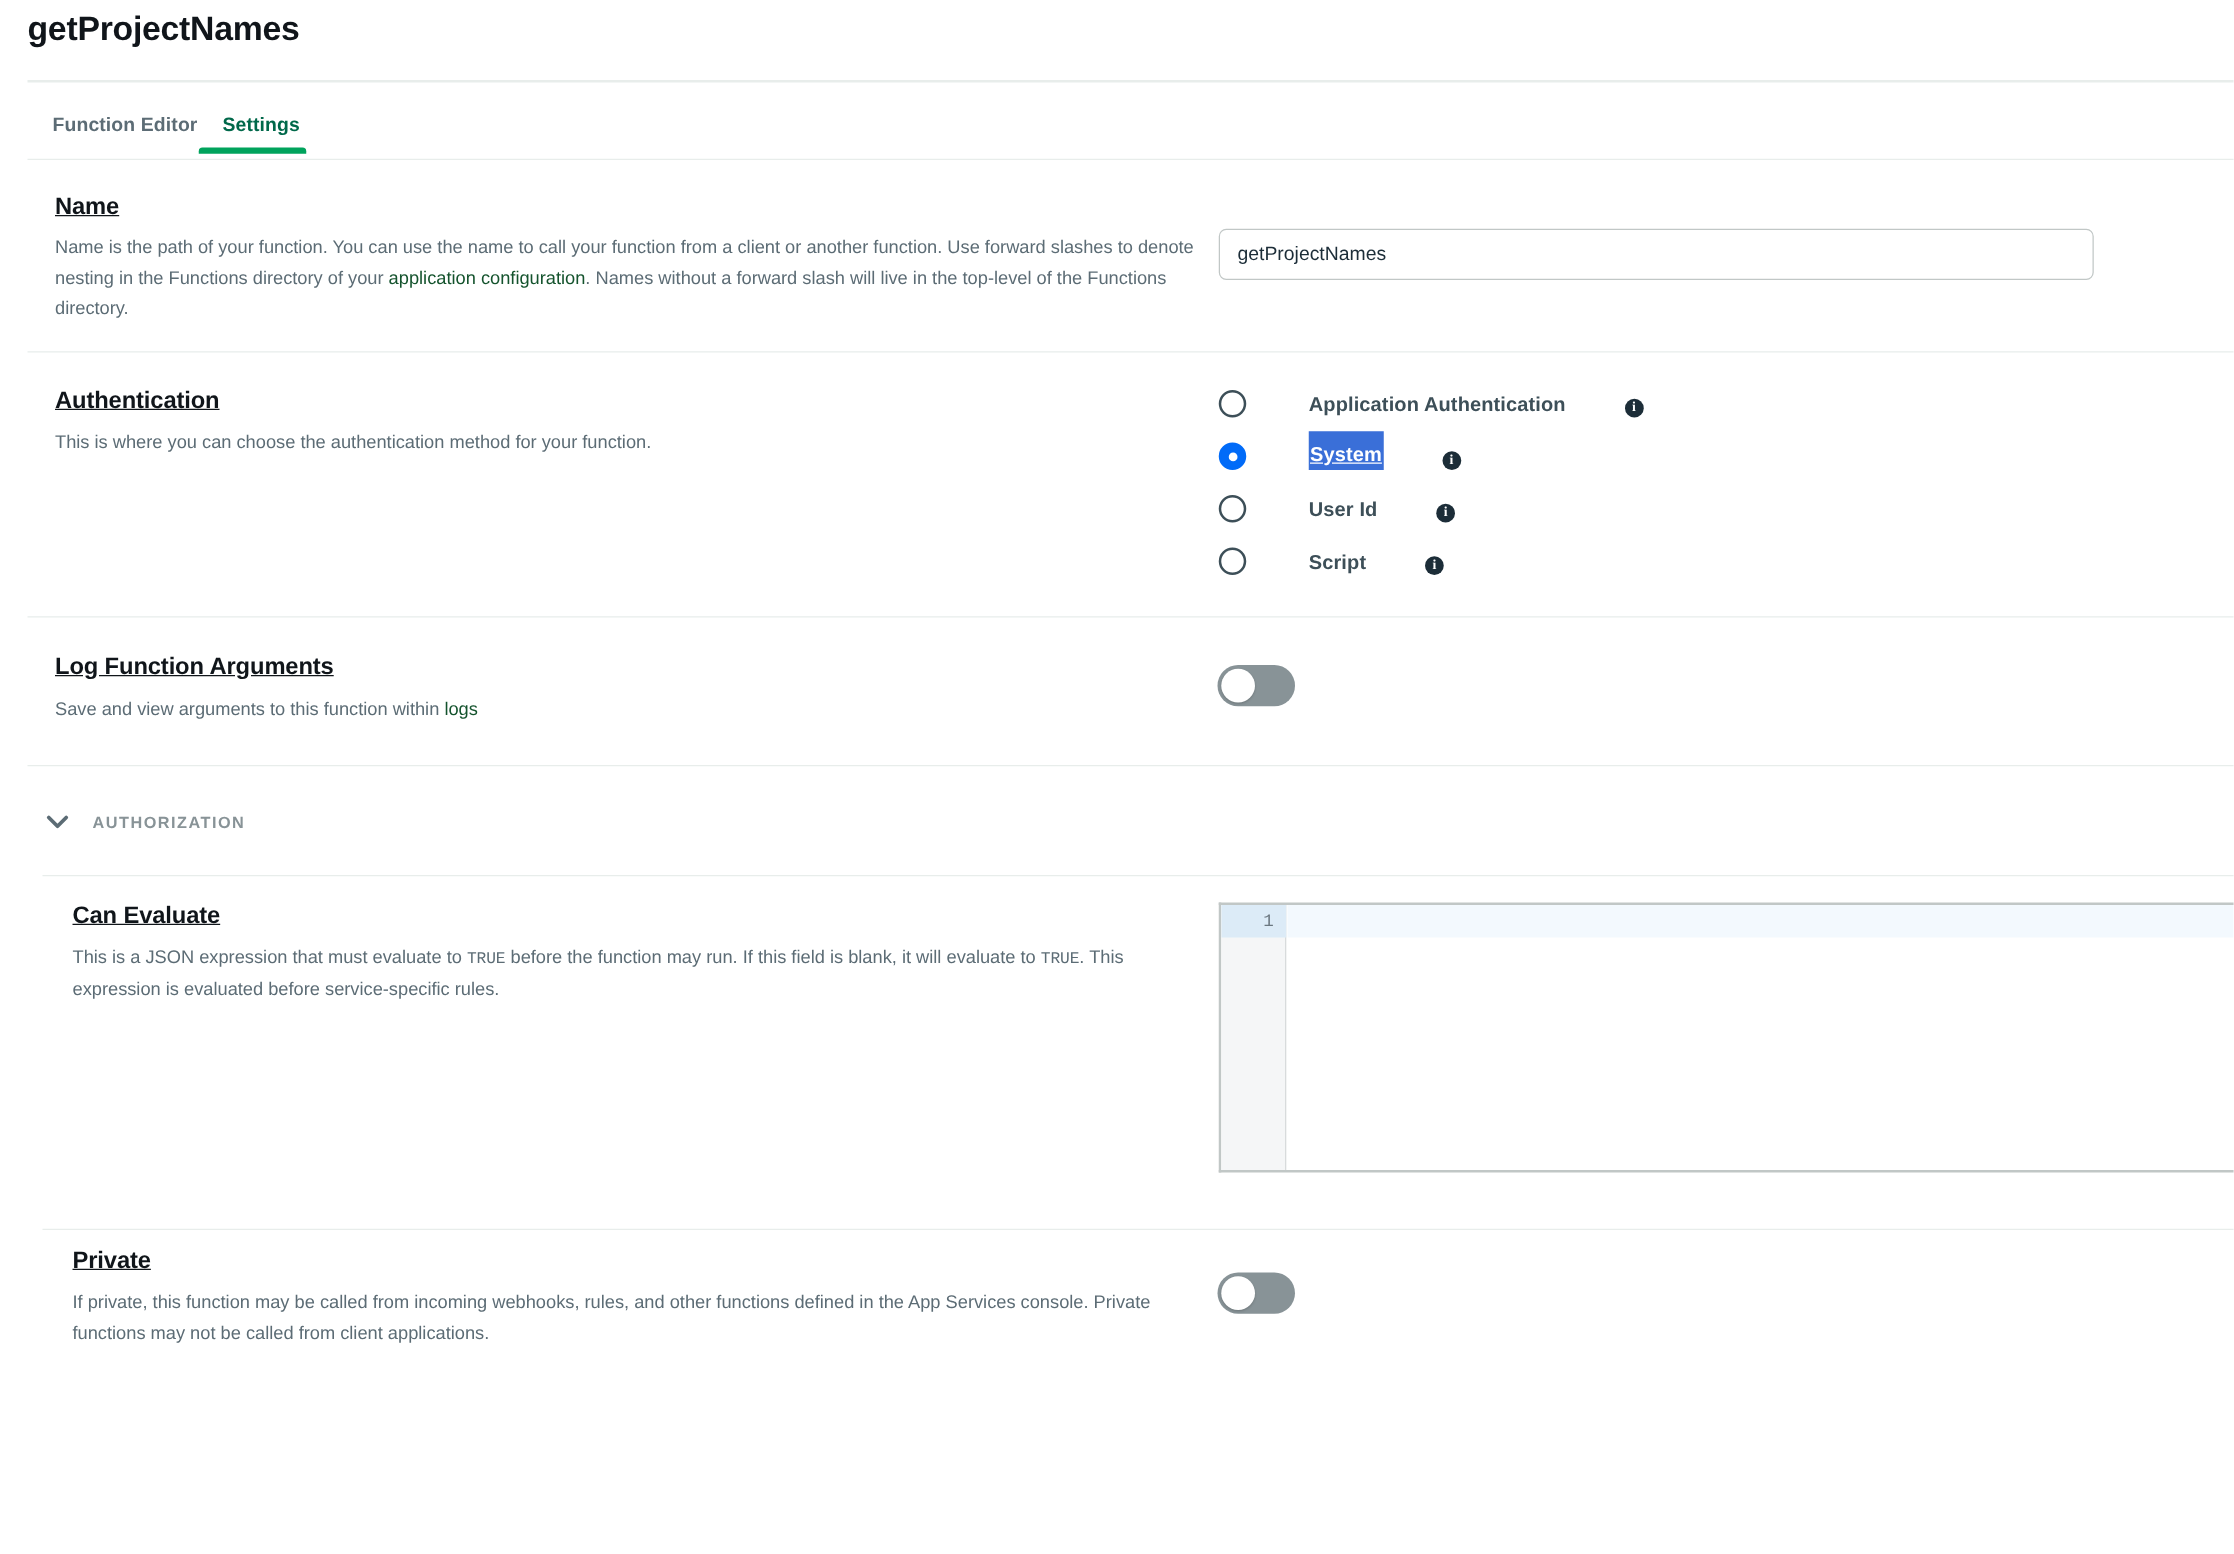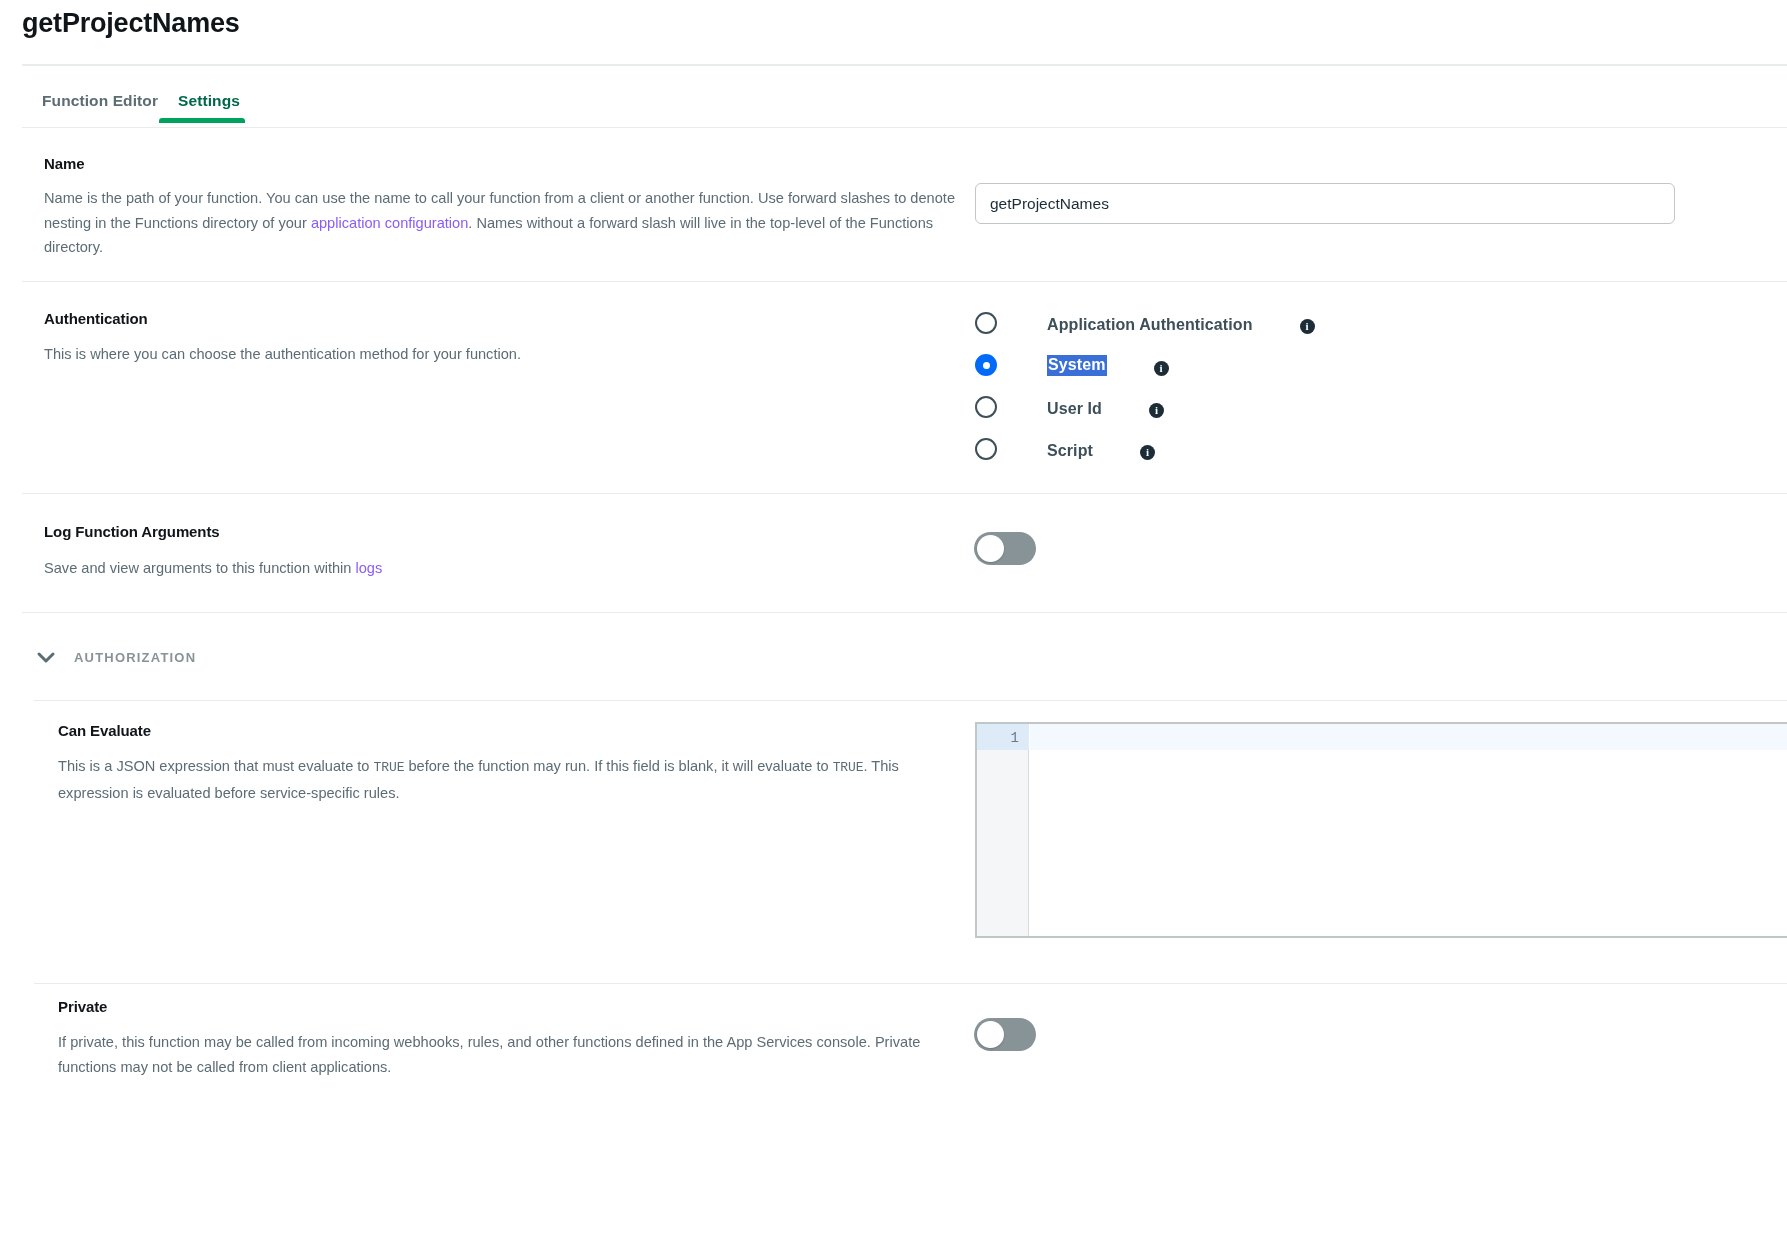--- a/index.html
+++ b/index.html
@@ -43,27 +43,27 @@
   }
   .tabs-rule {
     position: absolute; left: 22px; top: 127px; width: 1765px; height: 1px;
     background: #e8edeb;
   }
   .sec-divider {
     position: absolute; left: 22px; width: 1765px; height: 1px; background: #e8edeb;
   }
   .sec-title {
     position: absolute;
-    font-size: 15px; font-weight: 700; color: #10151a; letter-spacing: -0.1px;
+    font-size: 19px; font-weight: 700; color: #10151a; letter-spacing: -0.1px; text-decoration: underline;
   }
   .sec-desc {
     position: absolute;
     font-size: 14.6px; line-height: 24.6px; color: #5c6c75;
   }
-  .link { color: #8b5cf6; text-decoration: none; }
+  .link { color: #14532d; text-decoration: none; }
   code.inline {
     font-family: "Liberation Mono", monospace;
     font-size: 13px; color: #5c6c75; letter-spacing: -0.1px;
   }
 
   
   .name-input {
     position: absolute; left: 975px; top: 183px; width: 700px; height: 41px;
     border: 1px solid #c1c7c6; border-radius: 6px;
     background: #fff; padding: 0 14px;
@@ -87,21 +87,21 @@
   .radio-row.selected .radio-outer {
     border-color: #016bf8; background: #016bf8;
     display: flex; align-items: center; justify-content: center;
   }
   .radio-dot { width: 7px; height: 7px; border-radius: 50%; background: #fff; }
   .radio-label {
     margin-left: 14px; font-size: 16px; font-weight: 700; color: #3d4f58;
     letter-spacing: 0.1px; white-space: nowrap;
   }
   .radio-row.selected .radio-label {
-    background: #3a6fd8; color: #ffffff; padding: 1px 1px 2px 1px;
+    background: #3a6fd8; color: #ffffff; padding: 11px 1px 2px 1px; text-decoration: underline;
   }
   .info-icon {
     margin-left: 11px; width: 15px; height: 15px; border-radius: 50%;
     background: #1c2d38; color: #fff;
     font-size: 11px; font-weight: 700; line-height: 15px; text-align: center;
     font-family: "Liberation Serif", serif;
     display: inline-block; flex: none;
   }
 
   

